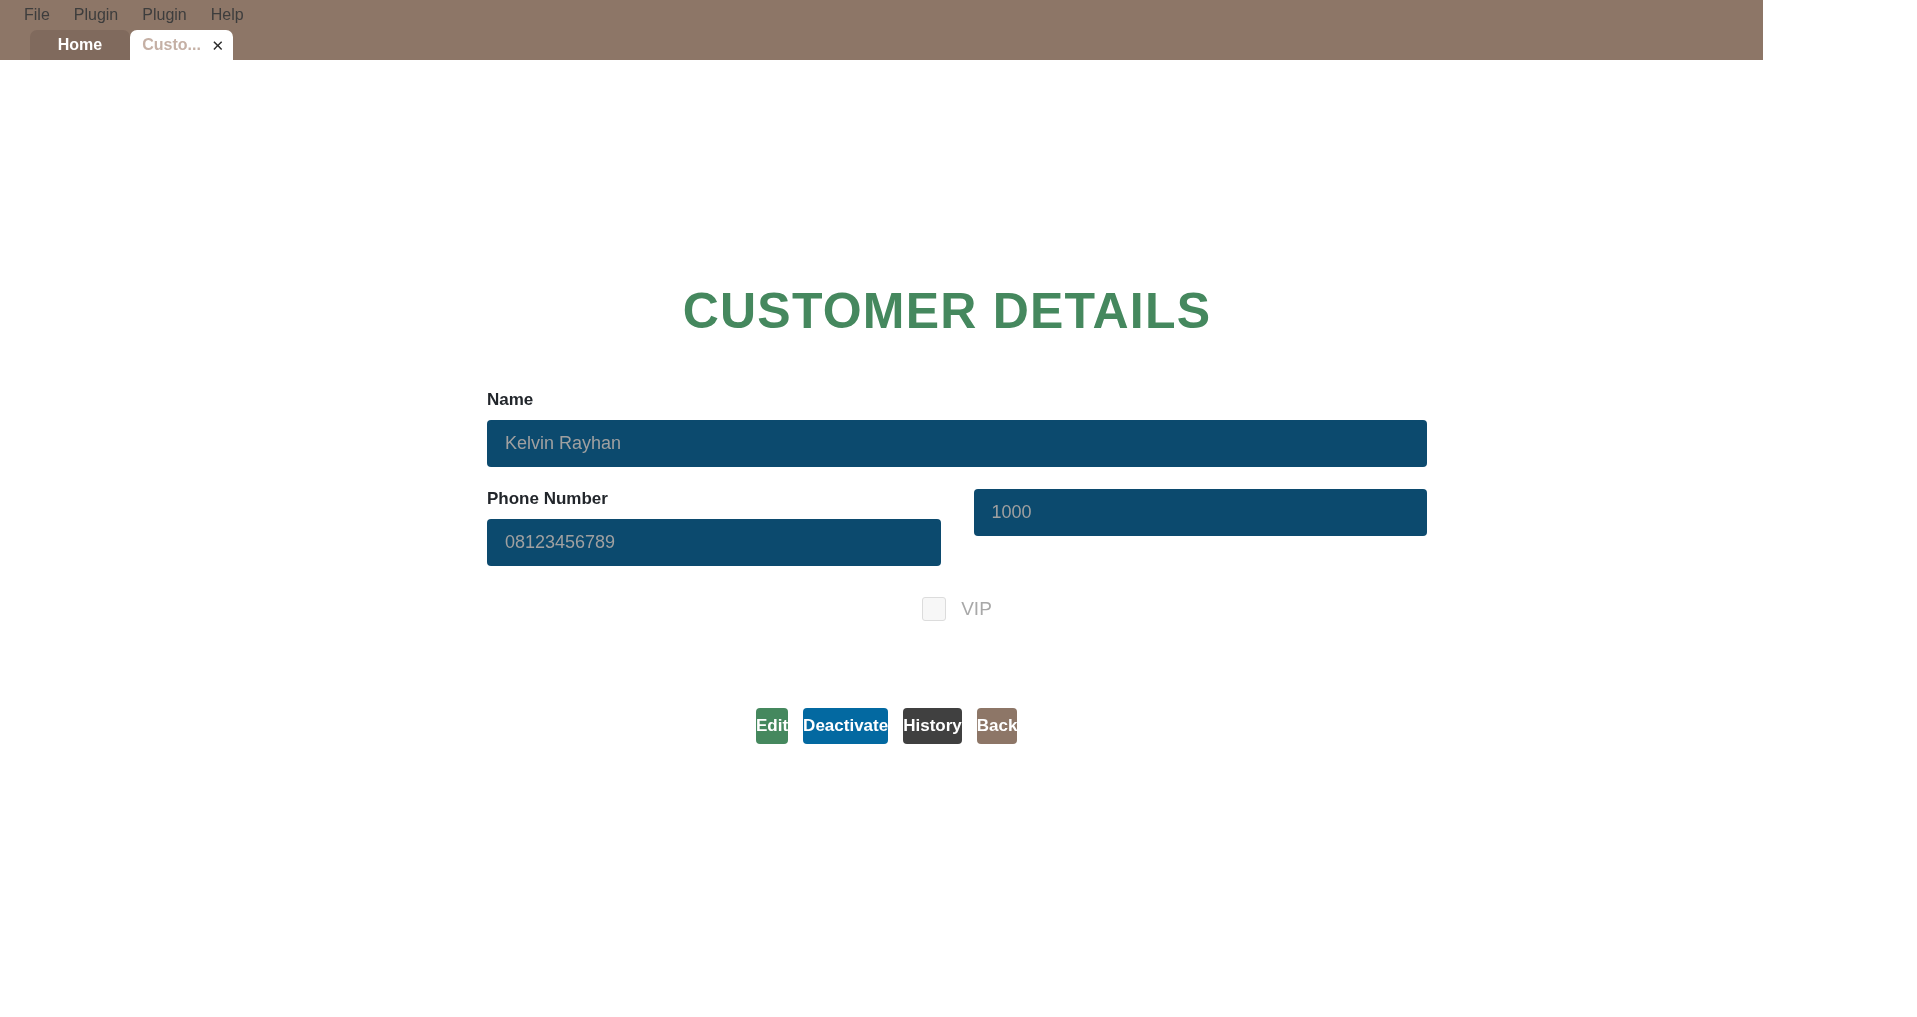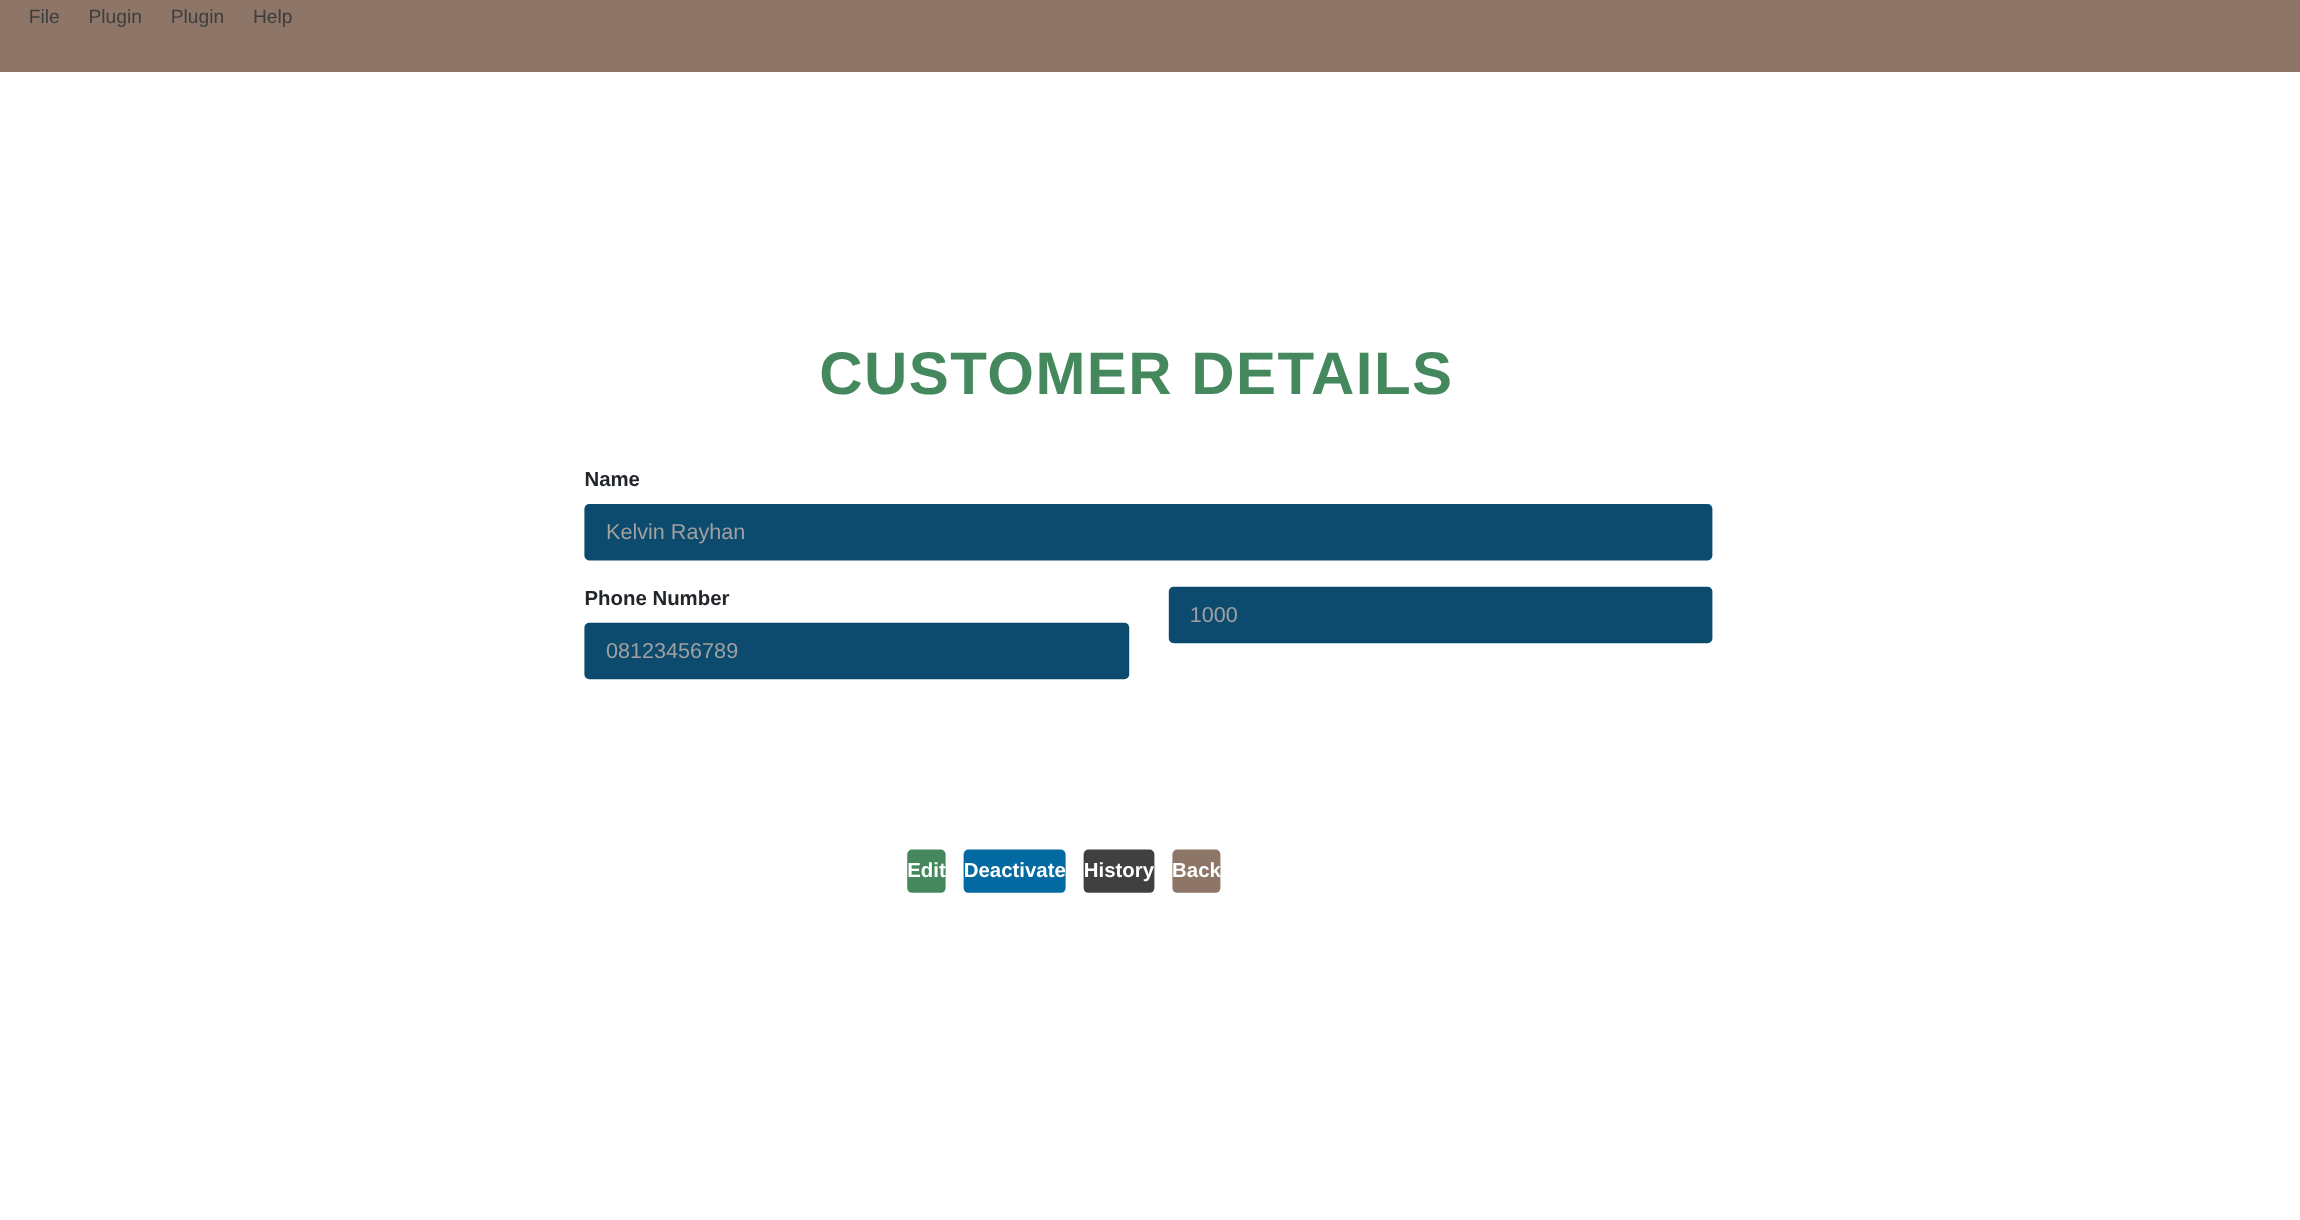--- a/index.html
+++ b/index.html
@@ -9,21 +9,21 @@
     height: 1017px;
     overflow: hidden;
     background: #ffffff;
     font-family: "Liberation Sans", sans-serif;
   }
 
   
   .titlebar {
     position: absolute;
     left: 0; top: 0;
-    width: 1917px;
+    width: 1763px;
     height: 60px;
     background: #8d7667;
   }
 
   .menubar {
     position: absolute;
     left: 0; top: 0;
     height: 30px;
     display: flex;
     align-items: center;
@@ -195,20 +195,29 @@
 
 <div class="titlebar">
 
   <div class="menubar">
     <div class="menu-item">File</div>
     <div class="menu-item">Plugin</div>
     <div class="menu-item">Plugin</div>
     <div class="menu-item">Help</div>
   </div>
 
+  <div class="tabstrip">
+    <div class="tab tab-inactive">
+      <span>Home</span>
+    </div>
+    <div class="tab tab-active">
+      <span>Custo...</span>
+      <span class="tab-close">✕</span>
+    </div>
+  </div>
 
 </div>
 
 <div class="content">
 
   <div class="page-title">CUSTOMER DETAILS</div>
 
   <div class="form">
 
     <div>
@@ -219,20 +228,24 @@
     <div class="row-two">
       <div>
         <div class="field-label">Phone Number</div>
         <div class="field-input">08123456789</div>
       </div>
       <div>
         <div class="field-input">1000</div>
       </div>
     </div>
 
+    <div class="vip-row">
+      <div class="vip-box"></div>
+      <div class="vip-label">VIP</div>
+    </div>
 
   </div>
 
   <div class="buttons">
     <button class="btn btn-edit">Edit</button>
     <button class="btn btn-deactivate">Deactivate</button>
     <button class="btn btn-history">History</button>
     <button class="btn btn-back">Back</button>
   </div>
 

